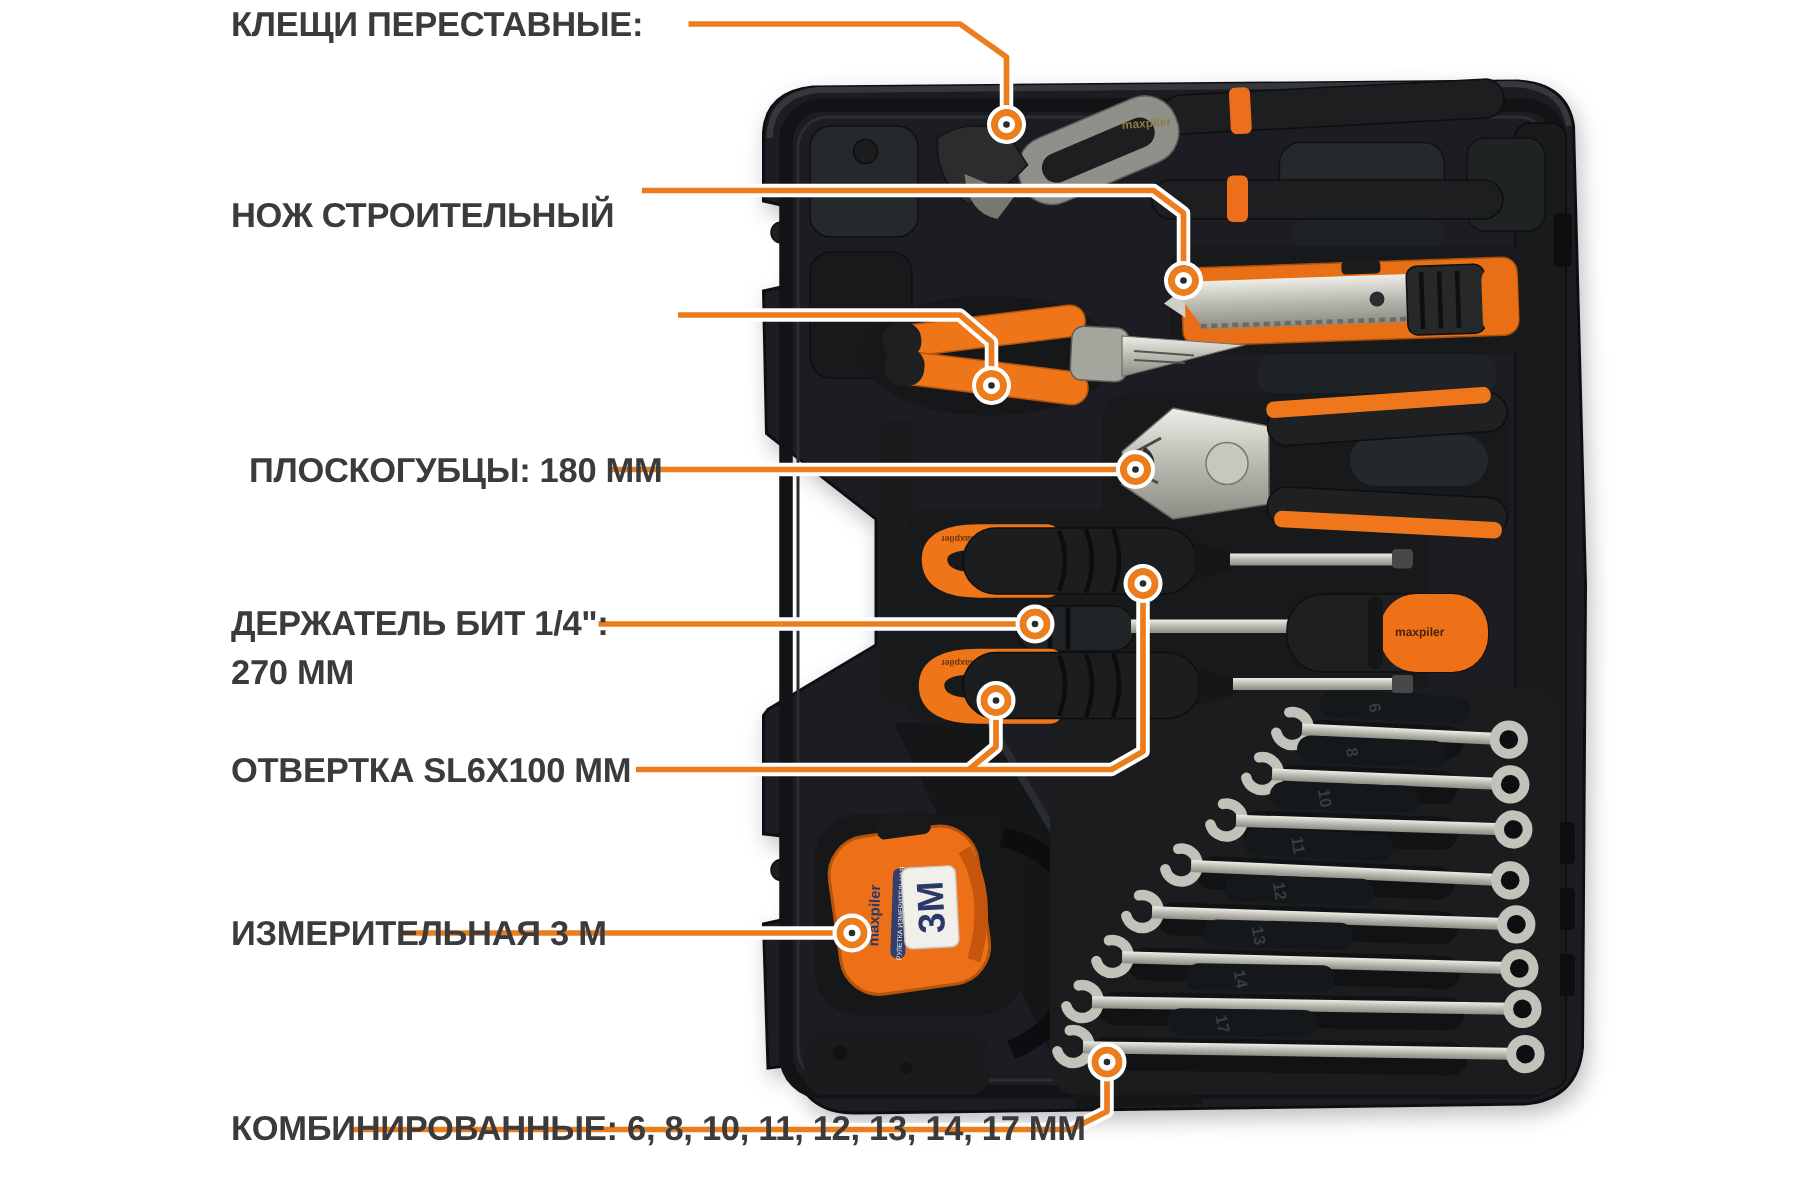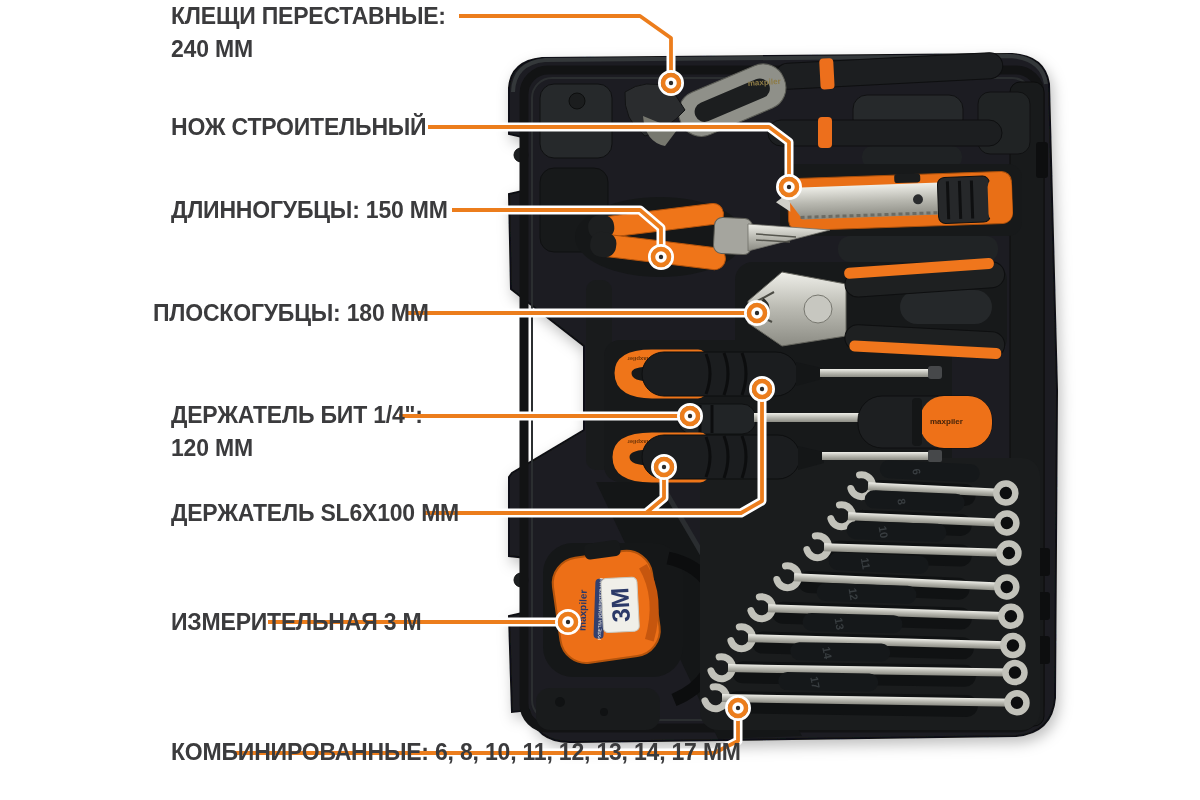--- a/index.html
+++ b/index.html
@@ -1,20 +1,20 @@
 <!DOCTYPE html>
 <html><head>
 <meta charset="utf-8">
 <style>
   html,body{margin:0;padding:0;background:#fff;}
   .stage{position:relative;width:1200px;height:800px;background:#fff;overflow:hidden;
          font-family:"Liberation Sans","DejaVu Sans",sans-serif;}
   .scene{position:absolute;left:0;top:0;}
   .label{position:absolute;font-weight:bold;font-size:23px;line-height:33px;
-         color:#3b3b3d;white-space:nowrap;letter-spacing:-0.2px;margin-left:17px;}
+         color:#3b3b3d;white-space:nowrap;letter-spacing:-0.2px;}
 </style>
 </head>
 <body>
 
 <div class="stage">
 
 <svg class="scene" width="1200" height="800" viewBox="0 0 1200 800">
 <defs>
   <linearGradient id="met" x1="0" y1="0" x2="0" y2="1">
     <stop offset="0" stop-color="#eeeee8"></stop>
@@ -332,37 +332,33 @@
             <circle cx="738" cy="708" r="11.5" stroke="#fff" stroke-width="3"></circle>
             <circle cx="738" cy="708" r="8" fill="#fff" stroke="#EC7D1C" stroke-width="4.5"></circle>
             <circle cx="738" cy="708" r="2.2" fill="#2b2b2b" stroke="none"></circle>
           </g>
   </g>
 </g>
 </svg>
 
 <div class="label" style="left:154px;top:0px">
   <div>КЛЕЩИ ПЕРЕСТАВНЫЕ:</div>
-  <div>240 ММ</div>
-</div>
-<div class="label" style="left:154px;top:111px">
+</div>
+<div class="label" style="left:154px;top:127px">
   <div>НОЖ СТРОИТЕЛЬНЫЙ</div>
 </div>
-<div class="label" style="left:154px;top:194px">
-  <div>ДЛИННОГУБЦЫ: 150 ММ</div>
-</div>
-<div class="label" style="left:136px;top:297px">
+<div class="label" style="left:166px;top:297px">
   <div>ПЛОСКОГУБЦЫ: 180 ММ</div>
 </div>
 <div class="label" style="left:154px;top:399px">
   <div>ДЕРЖАТЕЛЬ БИТ 1/4":</div>
-  <div>120 ММ</div>
+  <div>270 ММ</div>
 </div>
 <div class="label" style="left:154px;top:497px">
-  <div>ДЕРЖАТЕЛЬ SL6X100 ММ</div>
+  <div>ОТВЕРТКА SL6X100 ММ</div>
 </div>
 <div class="label" style="left:154px;top:606px">
   <div>ИЗМЕРИТЕЛЬНАЯ 3 М</div>
 </div>
 <div class="label" style="left:154px;top:736px">
   <div>КОМБИНИРОВАННЫЕ: 6, 8, 10, 11, 12, 13, 14, 17 ММ</div>
 </div>
 
 </div>
 

